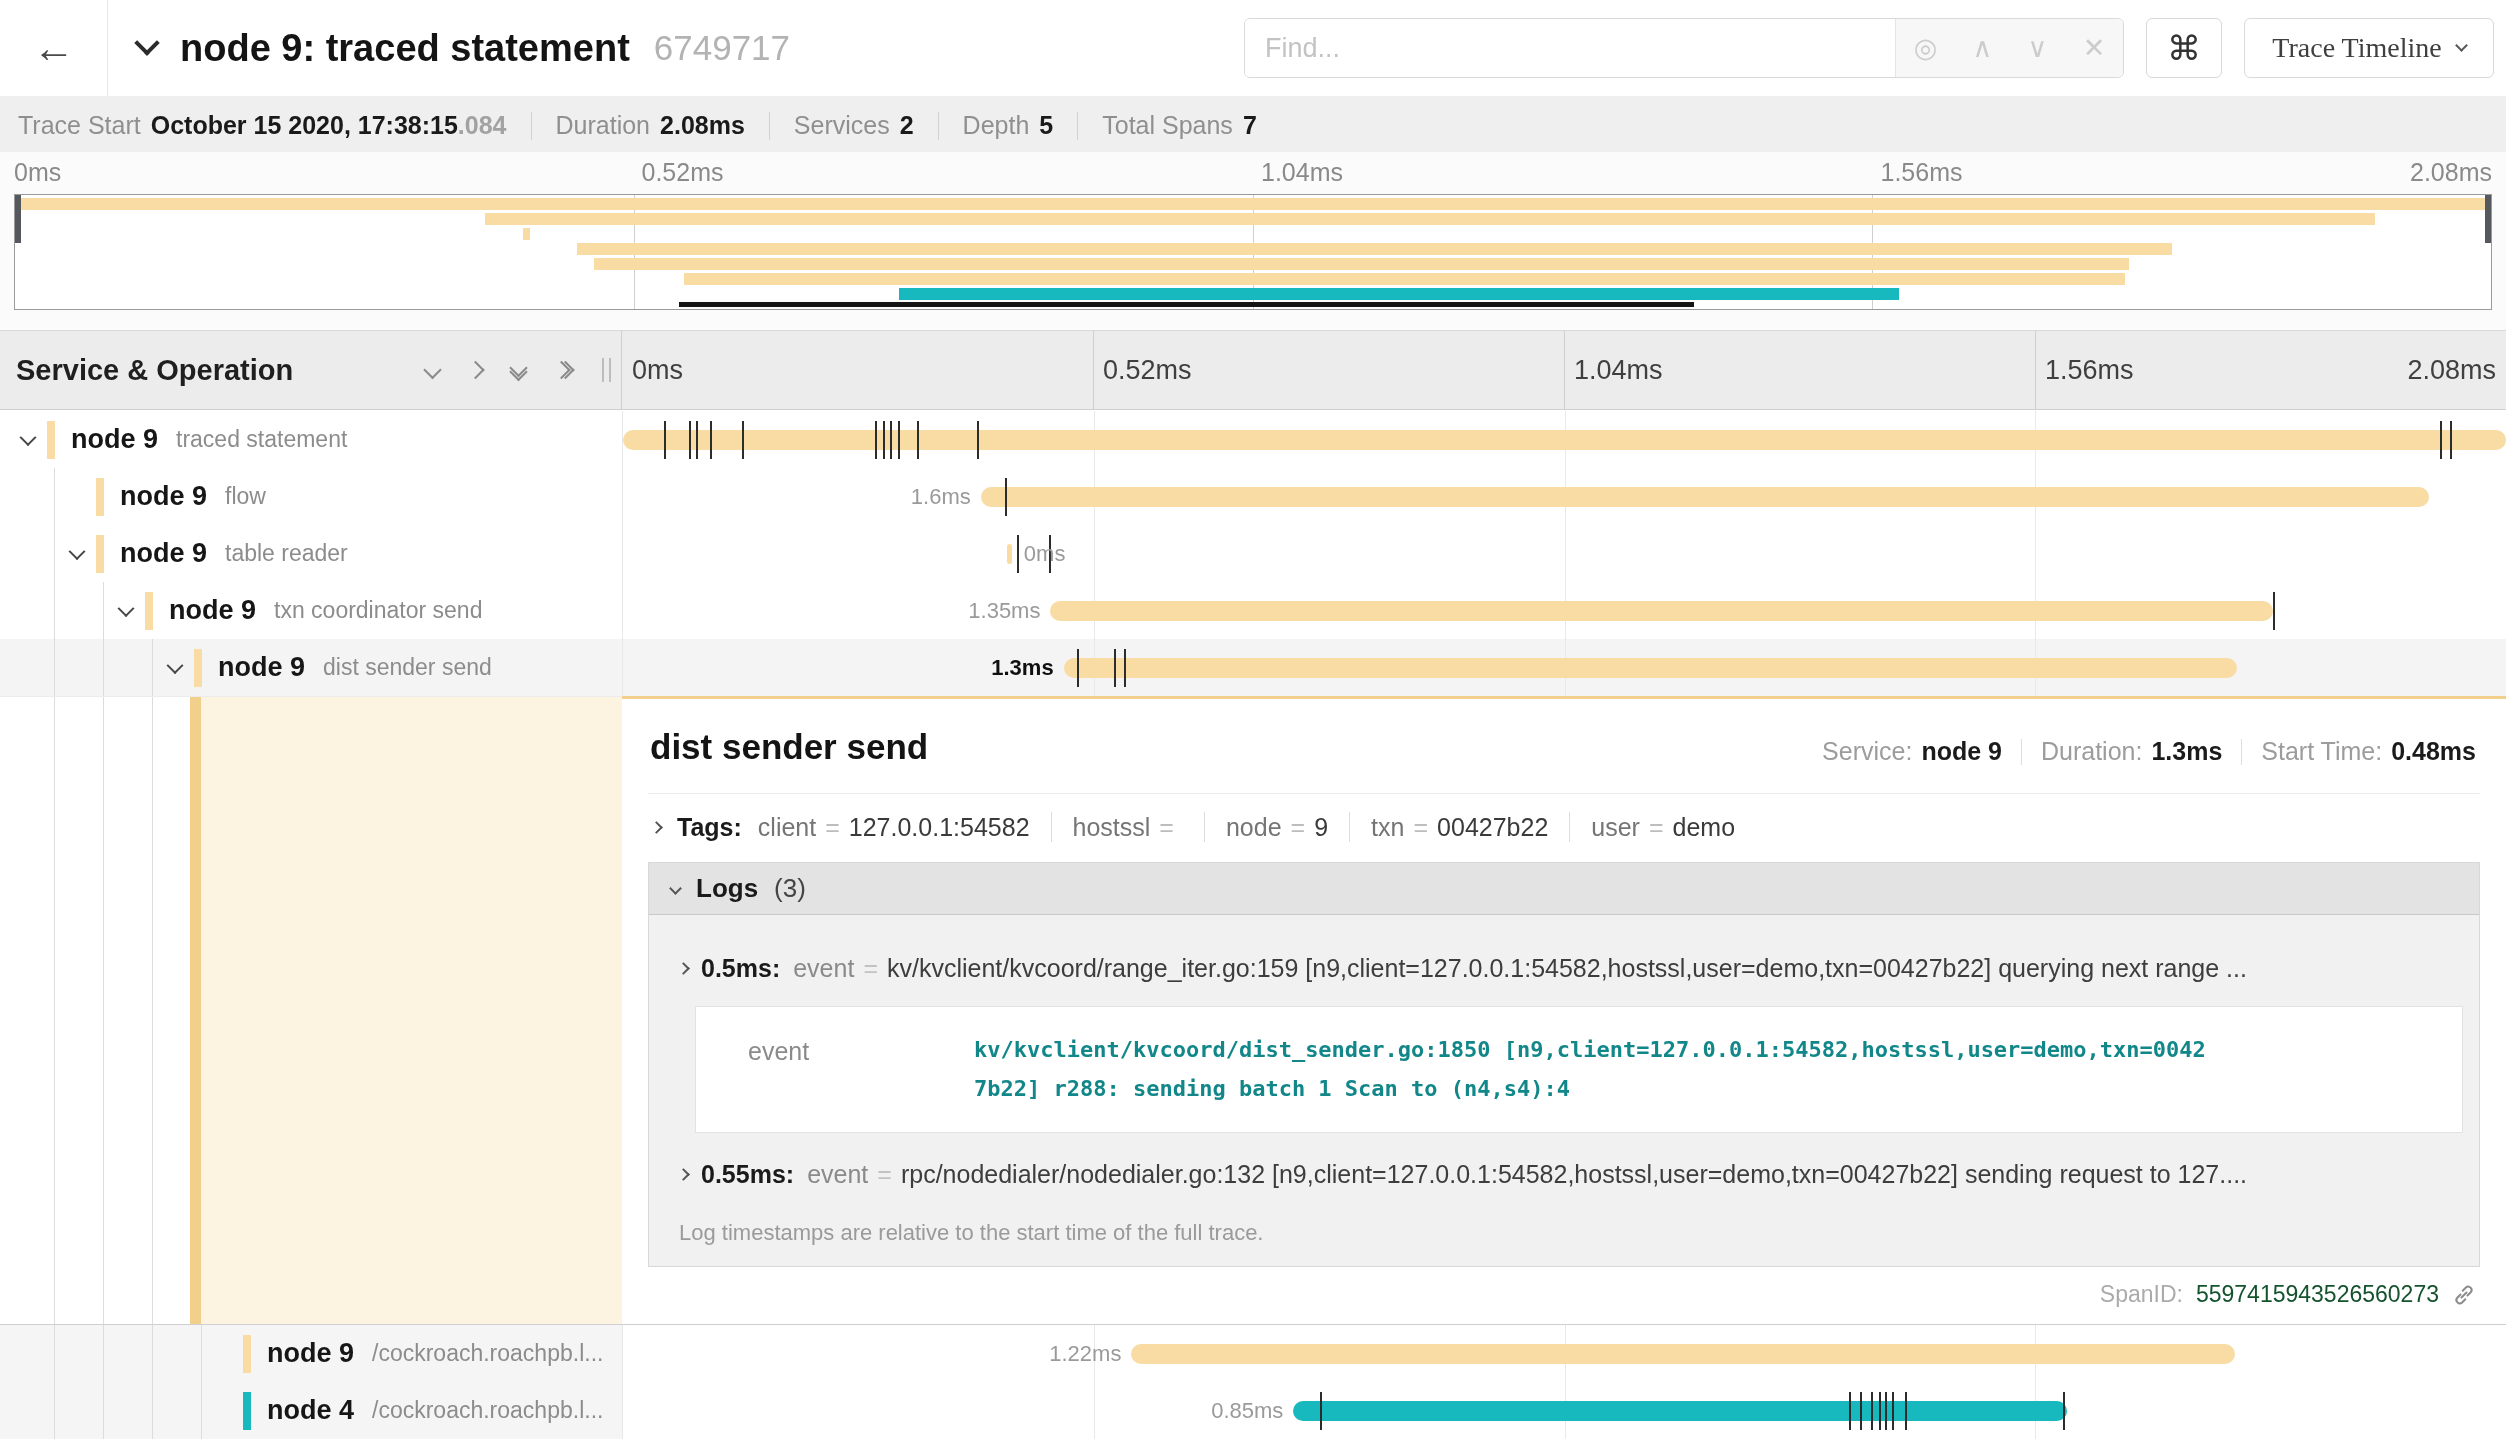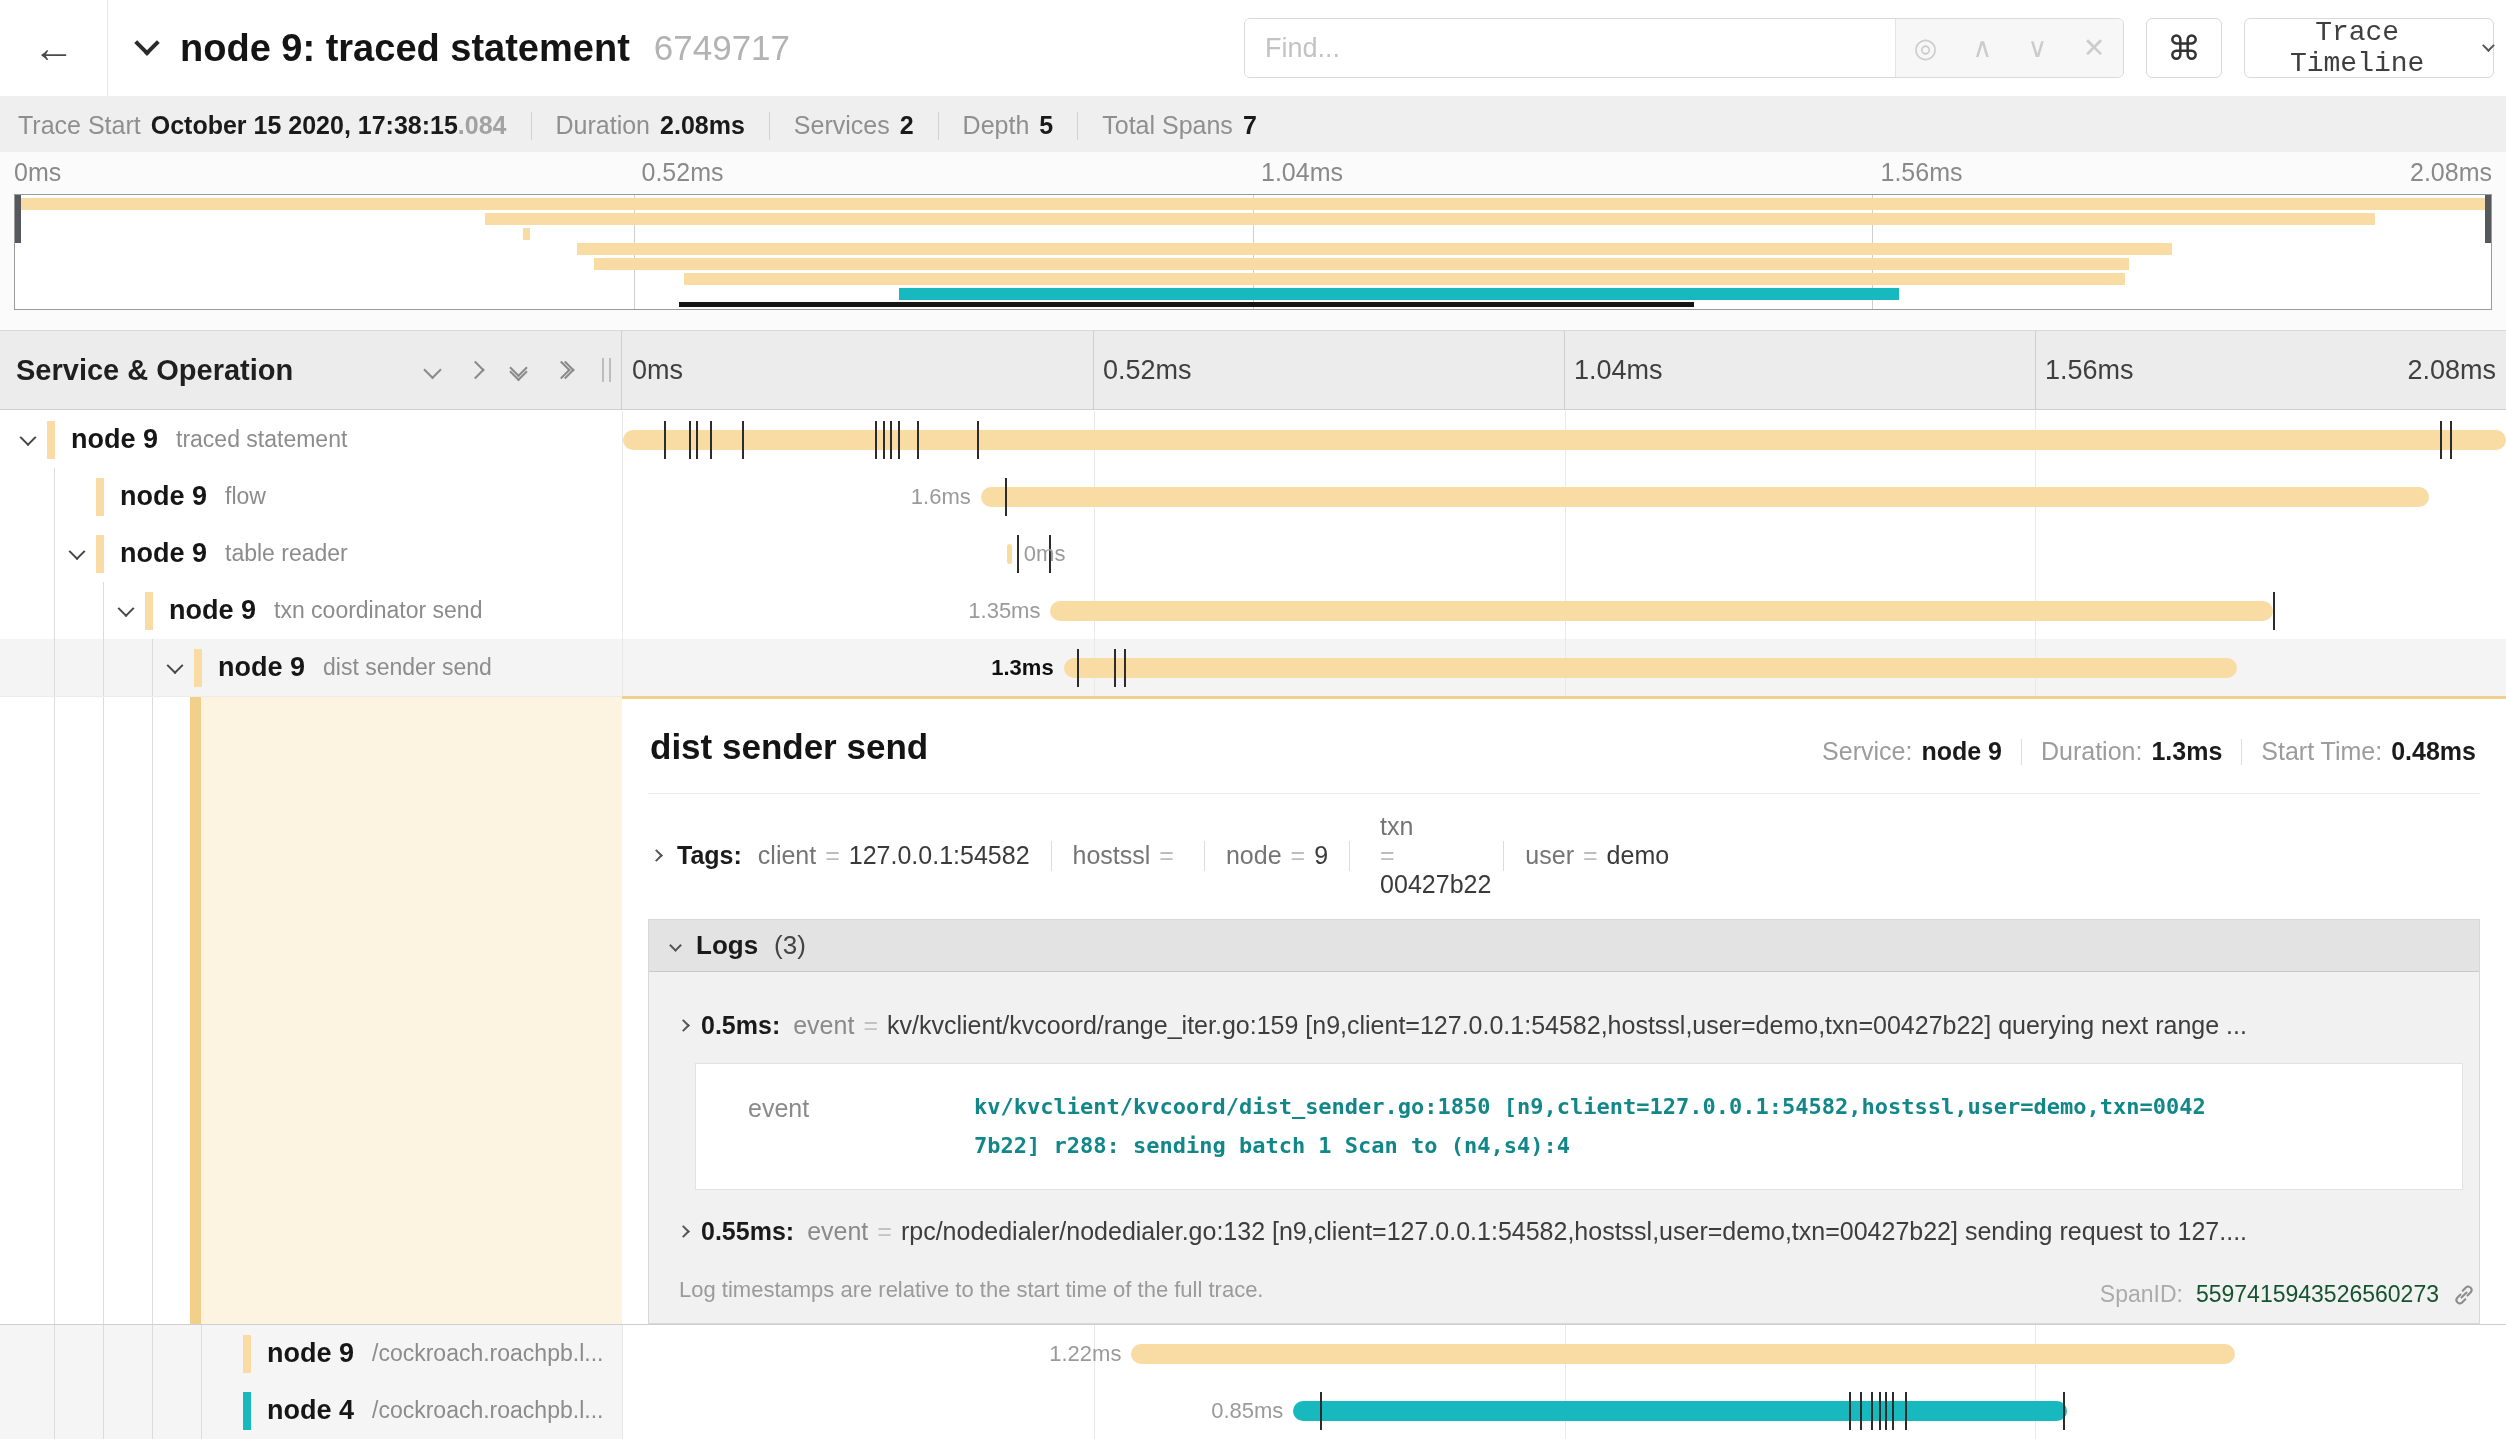--- a/index.html
+++ b/index.html
@@ -18,21 +18,21 @@
   .trace-id { font-size:35px; color:#b3b3b3; }
   .hdr-right { position:absolute; right:12px; top:18px; height:60px; display:flex; gap:22px; }
   .find-wrap { display:flex; width:880px; border:1px solid #d9d9d9; border-radius:6px; overflow:hidden; background:#fff; }
   .find-input { flex:1; border:none; outline:none; padding:0 20px; font-size:27px; color:#444; font-family:inherit; background:#fff; }
   .find-input::placeholder { color:#c3c3c3; }
   .find-ops { width:228px; background:#f7f7f7; border-left:1px solid #e5e5e5; display:flex;
               align-items:center; justify-content:space-around; color:#ccc; font-size:27px; }
   .find-op { cursor:pointer; }
   .kbd-btn { width:76px; border:1px solid #d9d9d9; border-radius:6px; background:#fff; font-size:34px; color:#333; cursor:pointer; }
   .view-btn { width:250px; border:1px solid #d9d9d9; border-radius:6px; background:#fff; font-size:28px; color:#3f3f3f;
-              display:flex; align-items:center; justify-content:center; gap:15px; cursor:pointer; font-family:Liberation Mono, monospace; }
+              display:flex; align-items:center; justify-content:center; gap:15px; cursor:pointer; font-family:Liberation Serif, serif; }
   .sm-chev { width:9px; height:9px; border-right:2px solid #555; border-bottom:2px solid #555; transform:rotate(45deg); margin-top:-5px; }
 
   
   .stats { position:absolute; top:96px; left:0; right:0; height:60px; background:#efefef;
            border-bottom:1px solid #e3e3e3; display:flex; align-items:center; padding-left:18px; font-size:25px; }
   .stat-label { color:#8f8f8f; margin-right:10px; }
   .stat-val { font-weight:700; color:#1a1a1a; }
   .stat-suffix { font-weight:700; color:#a2a2a2; }
   .stat-sep { width:1px; height:28px; background:#d2d2d2; margin:0 24px; }
 
@@ -401,21 +401,21 @@
               <div class="tag-key">hostssl</div>
               <div class="tag-eq">=</div>
             </div>
             <div class="tag-sep"></div>
             <div style="display: flex; align-items: baseline;">
               <div class="tag-key">node</div>
               <div class="tag-eq">=</div>
               <div class="tag-val">9</div>
             </div>
             <div class="tag-sep"></div>
-            <div style="display: flex; align-items: baseline; flex-direction: column;">
+            <div style="display: flex; align-items: baseline;">
               <div class="tag-key">txn</div>
               <div class="tag-eq">=</div>
               <div class="tag-val">00427b22</div>
             </div>
             <div class="tag-sep"></div>
             <div style="display: flex; align-items: baseline;">
               <div class="tag-key">user</div>
               <div class="tag-eq">=</div>
               <div class="tag-val">demo</div>
             </div>

